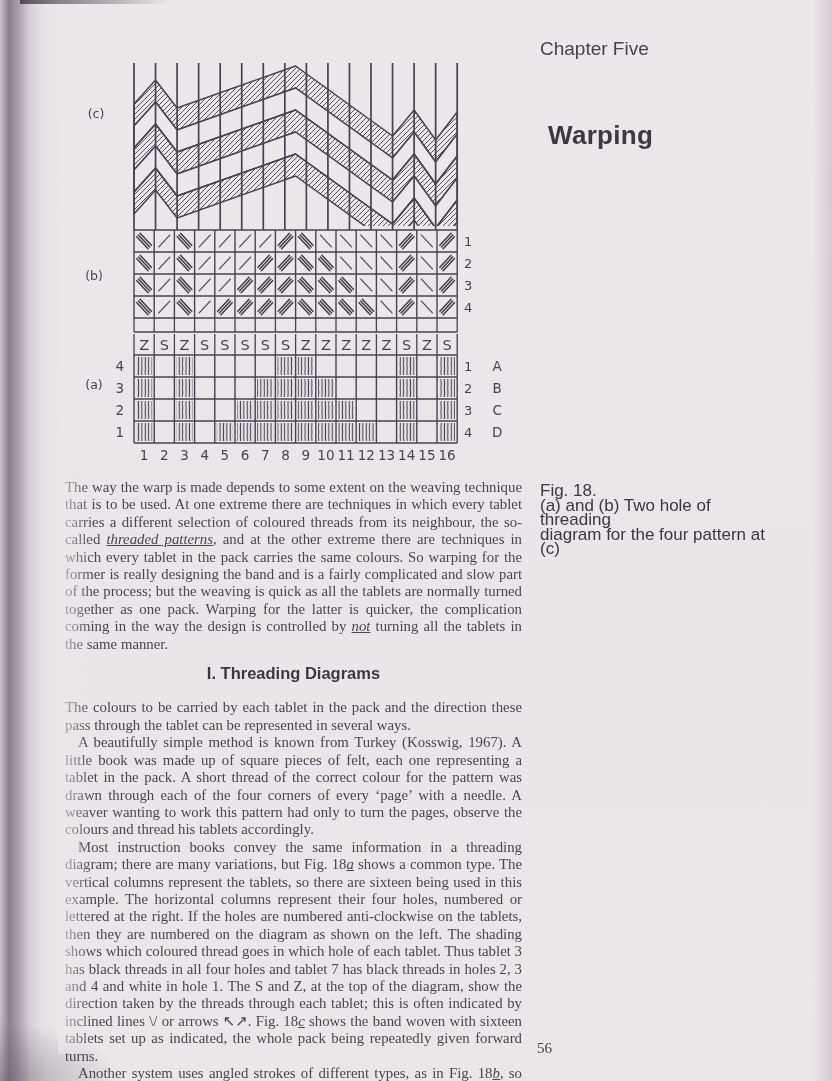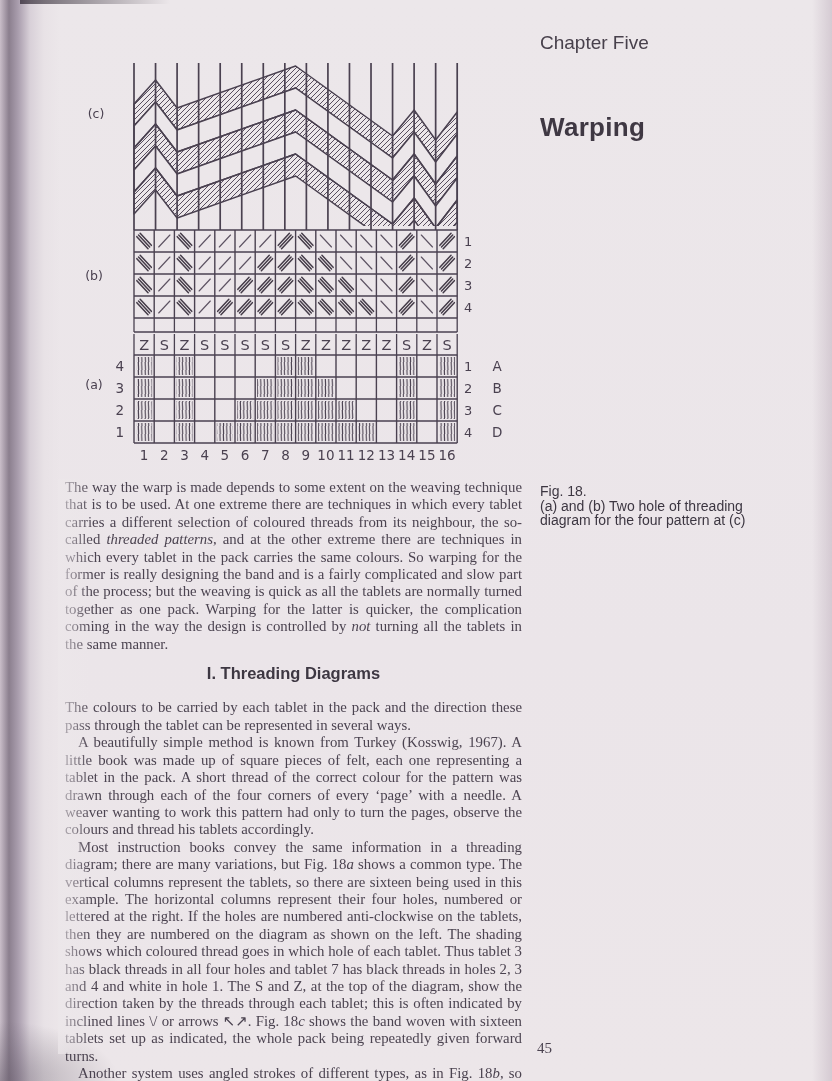--- a/index.html
+++ b/index.html
@@ -21,47 +21,47 @@
   }
   .edge-top{
     position:absolute;left:20px;top:0;width:150px;height:4px;
     background:linear-gradient(90deg,rgba(40,32,44,.7),rgba(40,32,44,0));
   }
   .edge-right{
     position:absolute;right:0;top:0;width:20px;height:1081px;
     background:linear-gradient(270deg,rgba(190,175,188,.5),rgba(190,175,188,0));
   }
   .chapter-label{
-    position:absolute;left:540px;top:32px;
+    position:absolute;left:540px;top:38px;
     font-family:"Liberation Sans", sans-serif;
     font-size:19px;font-weight:400;color:#48414c;
   }
   .chapter-title{
-    position:absolute;left:540px;top:112px;margin:0;
+    position:absolute;left:540px;top:112px;margin:8px;
     font-family:"Liberation Sans", sans-serif;
     font-size:26px;font-weight:700;color:#3f3843;letter-spacing:.3px;
   }
   .figure{position:absolute;left:76px;top:58px;width:450px;height:410px;margin:0;}
   .caption{
     position:absolute;left:540px;top:484px;width:240px;
     font-family:"Liberation Sans", sans-serif;
-    font-size:14px;line-height:14.6px;color:#3c3641;font-weight:400;
+    font-size:17px;line-height:14.6px;color:#3c3641;font-weight:400;
   }
   .text-col{
     position:absolute;left:65px;top:479px;width:457px;
     font-size:14.8px;line-height:17.4px;text-align:justify;
   }
   .text-col p{margin:0;}
   .text-col p.indent{text-indent:13px;}
   .text-col h2{
     font-family:"Liberation Sans", sans-serif;
     font-size:16.5px;font-weight:700;color:#3d3742;
     text-align:center;margin:12px 0 17px 0;
   }
-  .text-col em{font-style:italic;}
+  .text-col em{font-style:italic;text-decoration:underline;}
   .fade-overlay{
     position:absolute;left:58px;top:479px;width:34px;height:575px;
     background:linear-gradient(90deg,rgba(236,231,234,.75),rgba(236,231,234,0));
     pointer-events:none;
   }
   .page-number{
     position:absolute;left:537px;top:1040px;
     font-size:15px;color:#4b4350;
   }
 </style>
@@ -428,14 +428,14 @@
     <p><span>The way the warp is made depends to some extent on the weaving technique that is to be used. At one extreme there are techniques in which every tablet carries a different selection of coloured threads from its neighbour, the so-called </span><em>threaded patterns</em><span>, and at the other extreme there are techniques in which every tablet in the pack carries the same colours. So warping for the former is really designing the band and is a fairly complicated and slow part of the process; but the weaving is quick as all the tablets are normally turned together as one pack. Warping for the latter is quicker, the complication coming in the way the design is controlled by </span><em>not</em><span> turning all the tablets in the same manner.</span></p>
     <h2>I. Threading Diagrams</h2>
     <p><span>The colours to be carried by each tablet in the pack and the direction these pass through the tablet can be represented in several ways.</span></p>
     <p class="indent"><span>A beautifully simple method is known from Turkey (Kosswig, 1967). A little book was made up of square pieces of felt, each one representing a tablet in the pack. A short thread of the correct colour for the pattern was drawn through each of the four corners of every ‘page’ with a needle. A weaver wanting to work this pattern had only to turn the pages, observe the colours and thread his tablets accordingly.</span></p>
     <p class="indent"><span>Most instruction books convey the same information in a threading diagram; there are many variations, but Fig. 18</span><em>a</em><span> shows a common type. The vertical columns represent the tablets, so there are sixteen being used in this example. The horizontal columns represent their four holes, numbered or lettered at the right. If the holes are numbered anti-clockwise on the tablets, then they are numbered on the diagram as shown on the left. The shading shows which coloured thread goes in which hole of each tablet. Thus tablet 3 has black threads in all four holes and tablet 7 has black threads in holes 2, 3 and 4 and white in hole 1. The S and Z, at the top of the diagram, show the direction taken by the threads through each tablet; this is often indicated by inclined lines \/ or arrows ↖↗. Fig. 18</span><em>c</em><span> shows the band woven with sixteen tablets set up as indicated, the whole pack being repeatedly given forward turns.</span></p>
     <p class="indent"><span>Another system uses angled strokes of different types, as in Fig. 18</span><em>b</em><span>, so that both the colours and the threading direction are shown together (Staudigel, 1960-61). The angle of the stroke here relates to the slightly tilted position a</span></p>
   </main>
 
   <div class="fade-overlay"></div>
 
-  <div class="page-number">45</div>
+  <div class="page-number">56</div>
 </div>
 
 </body></html>

